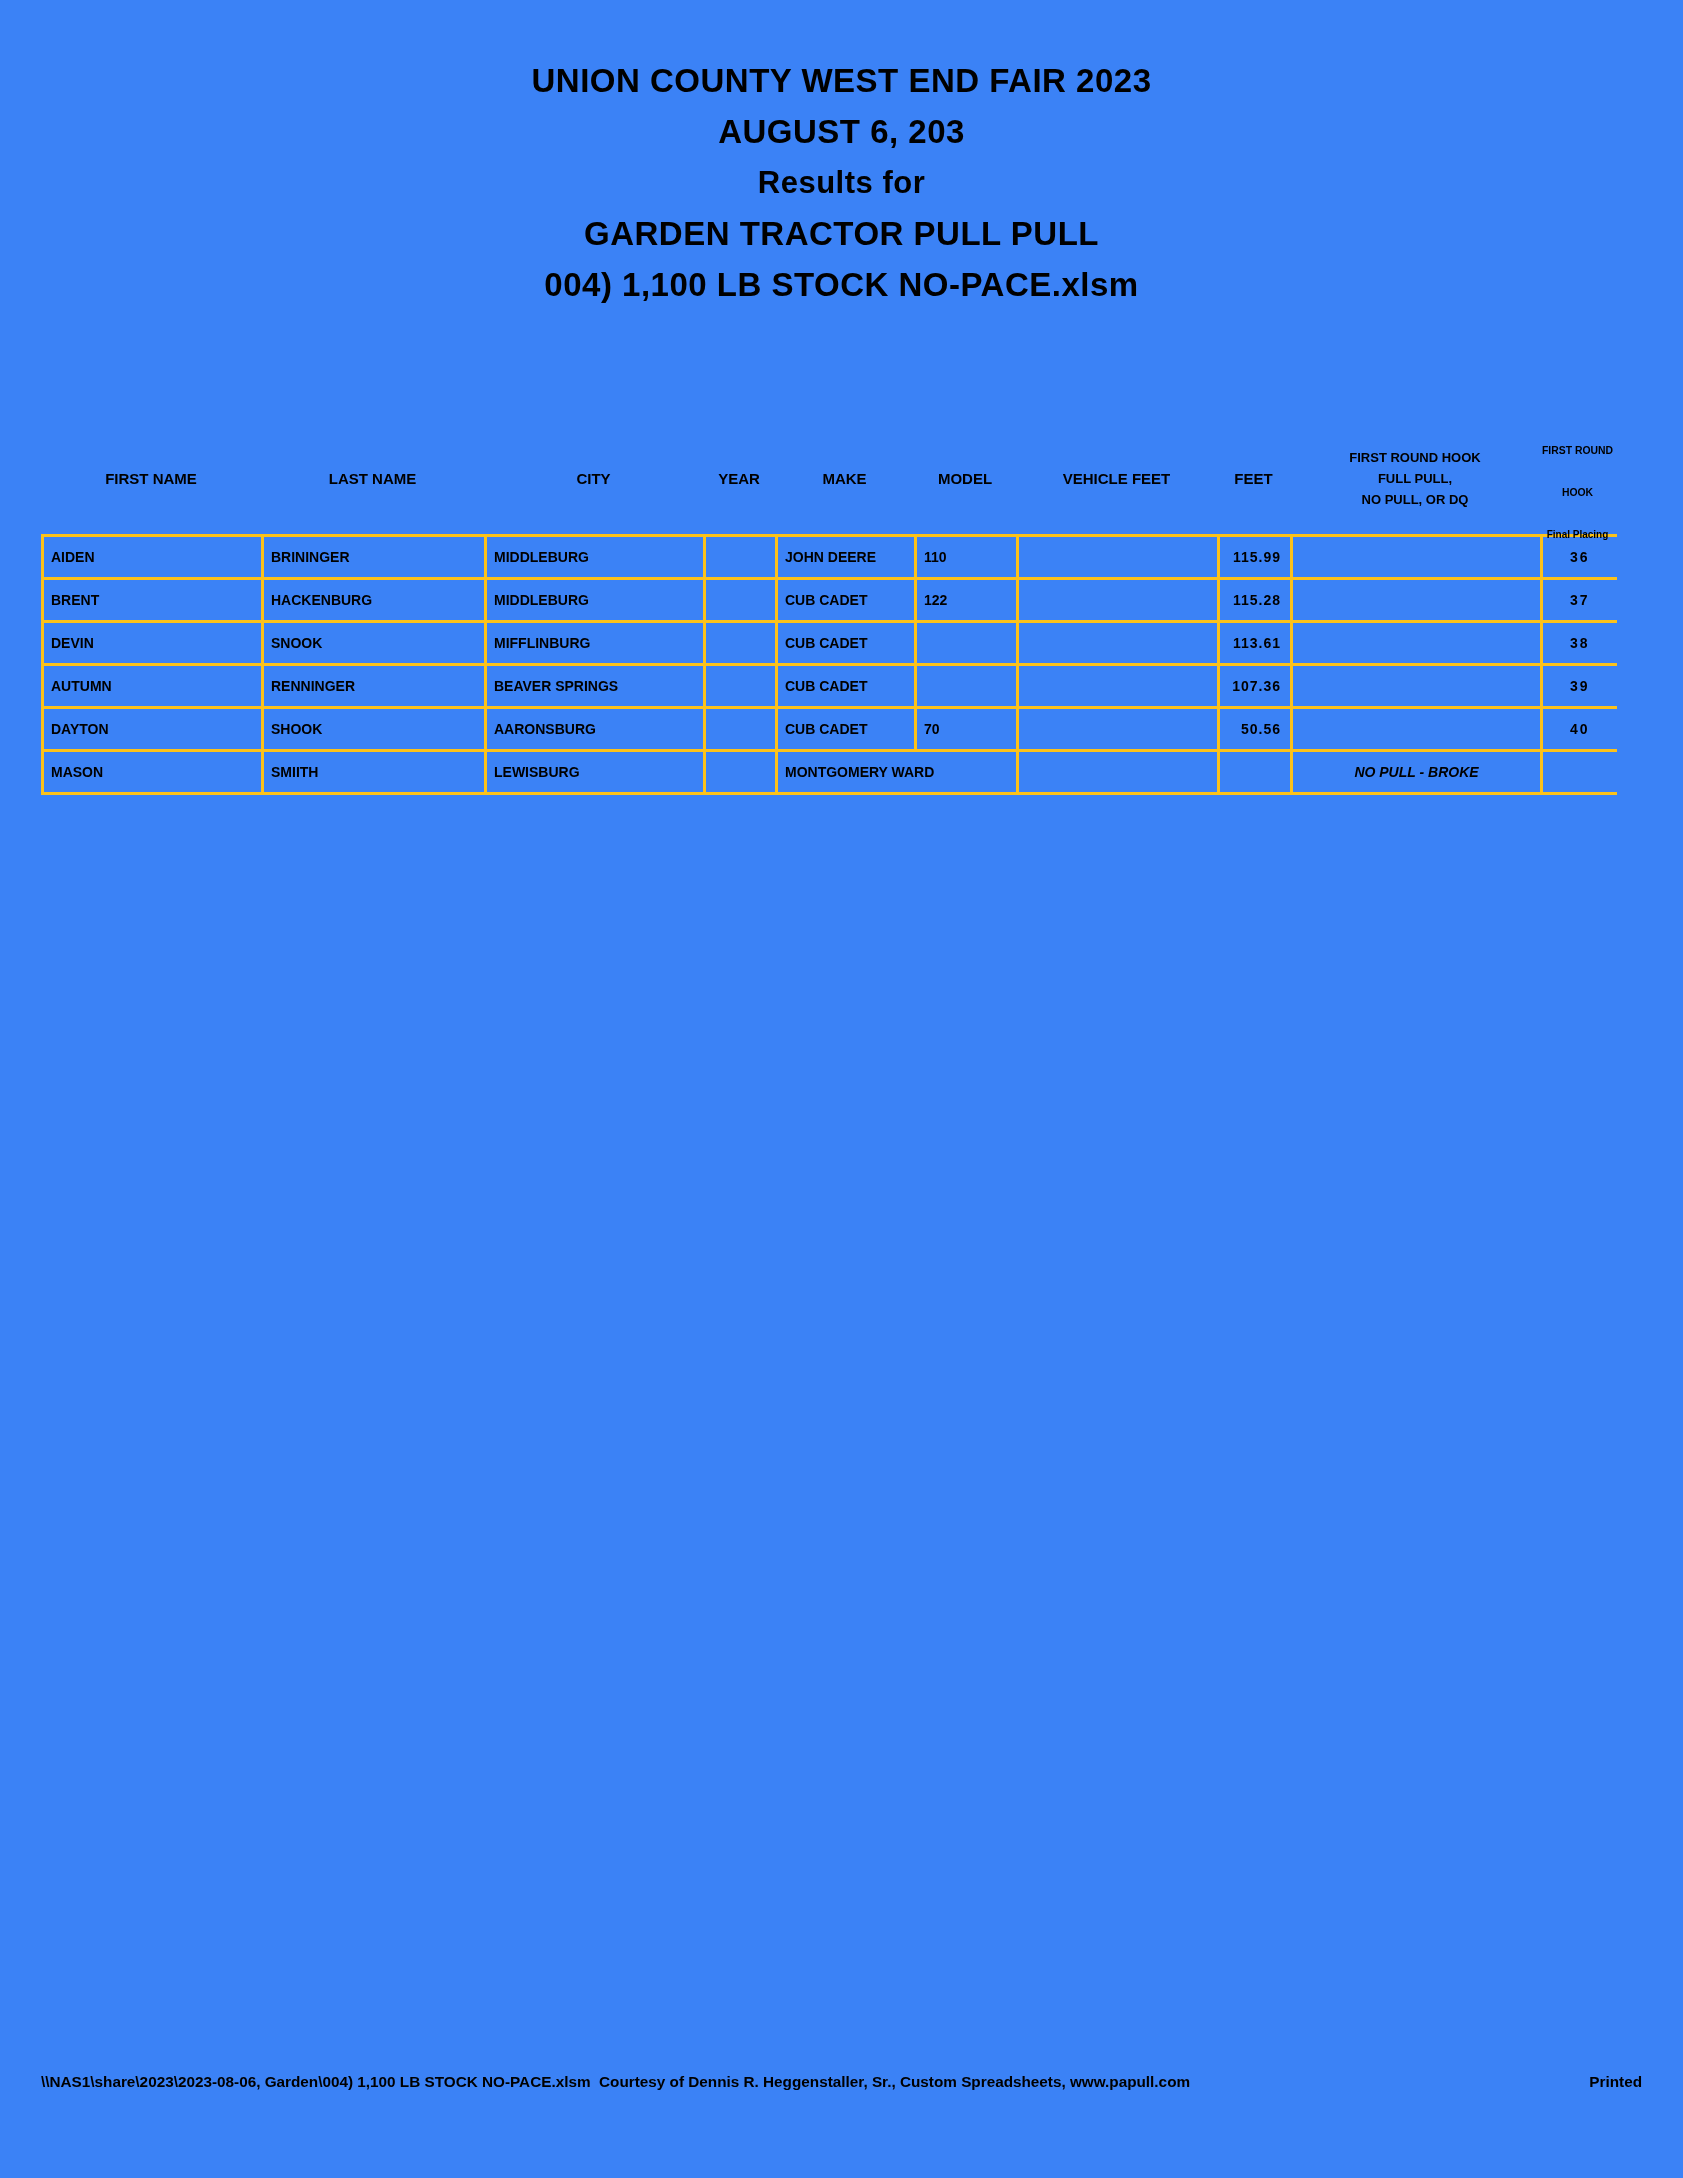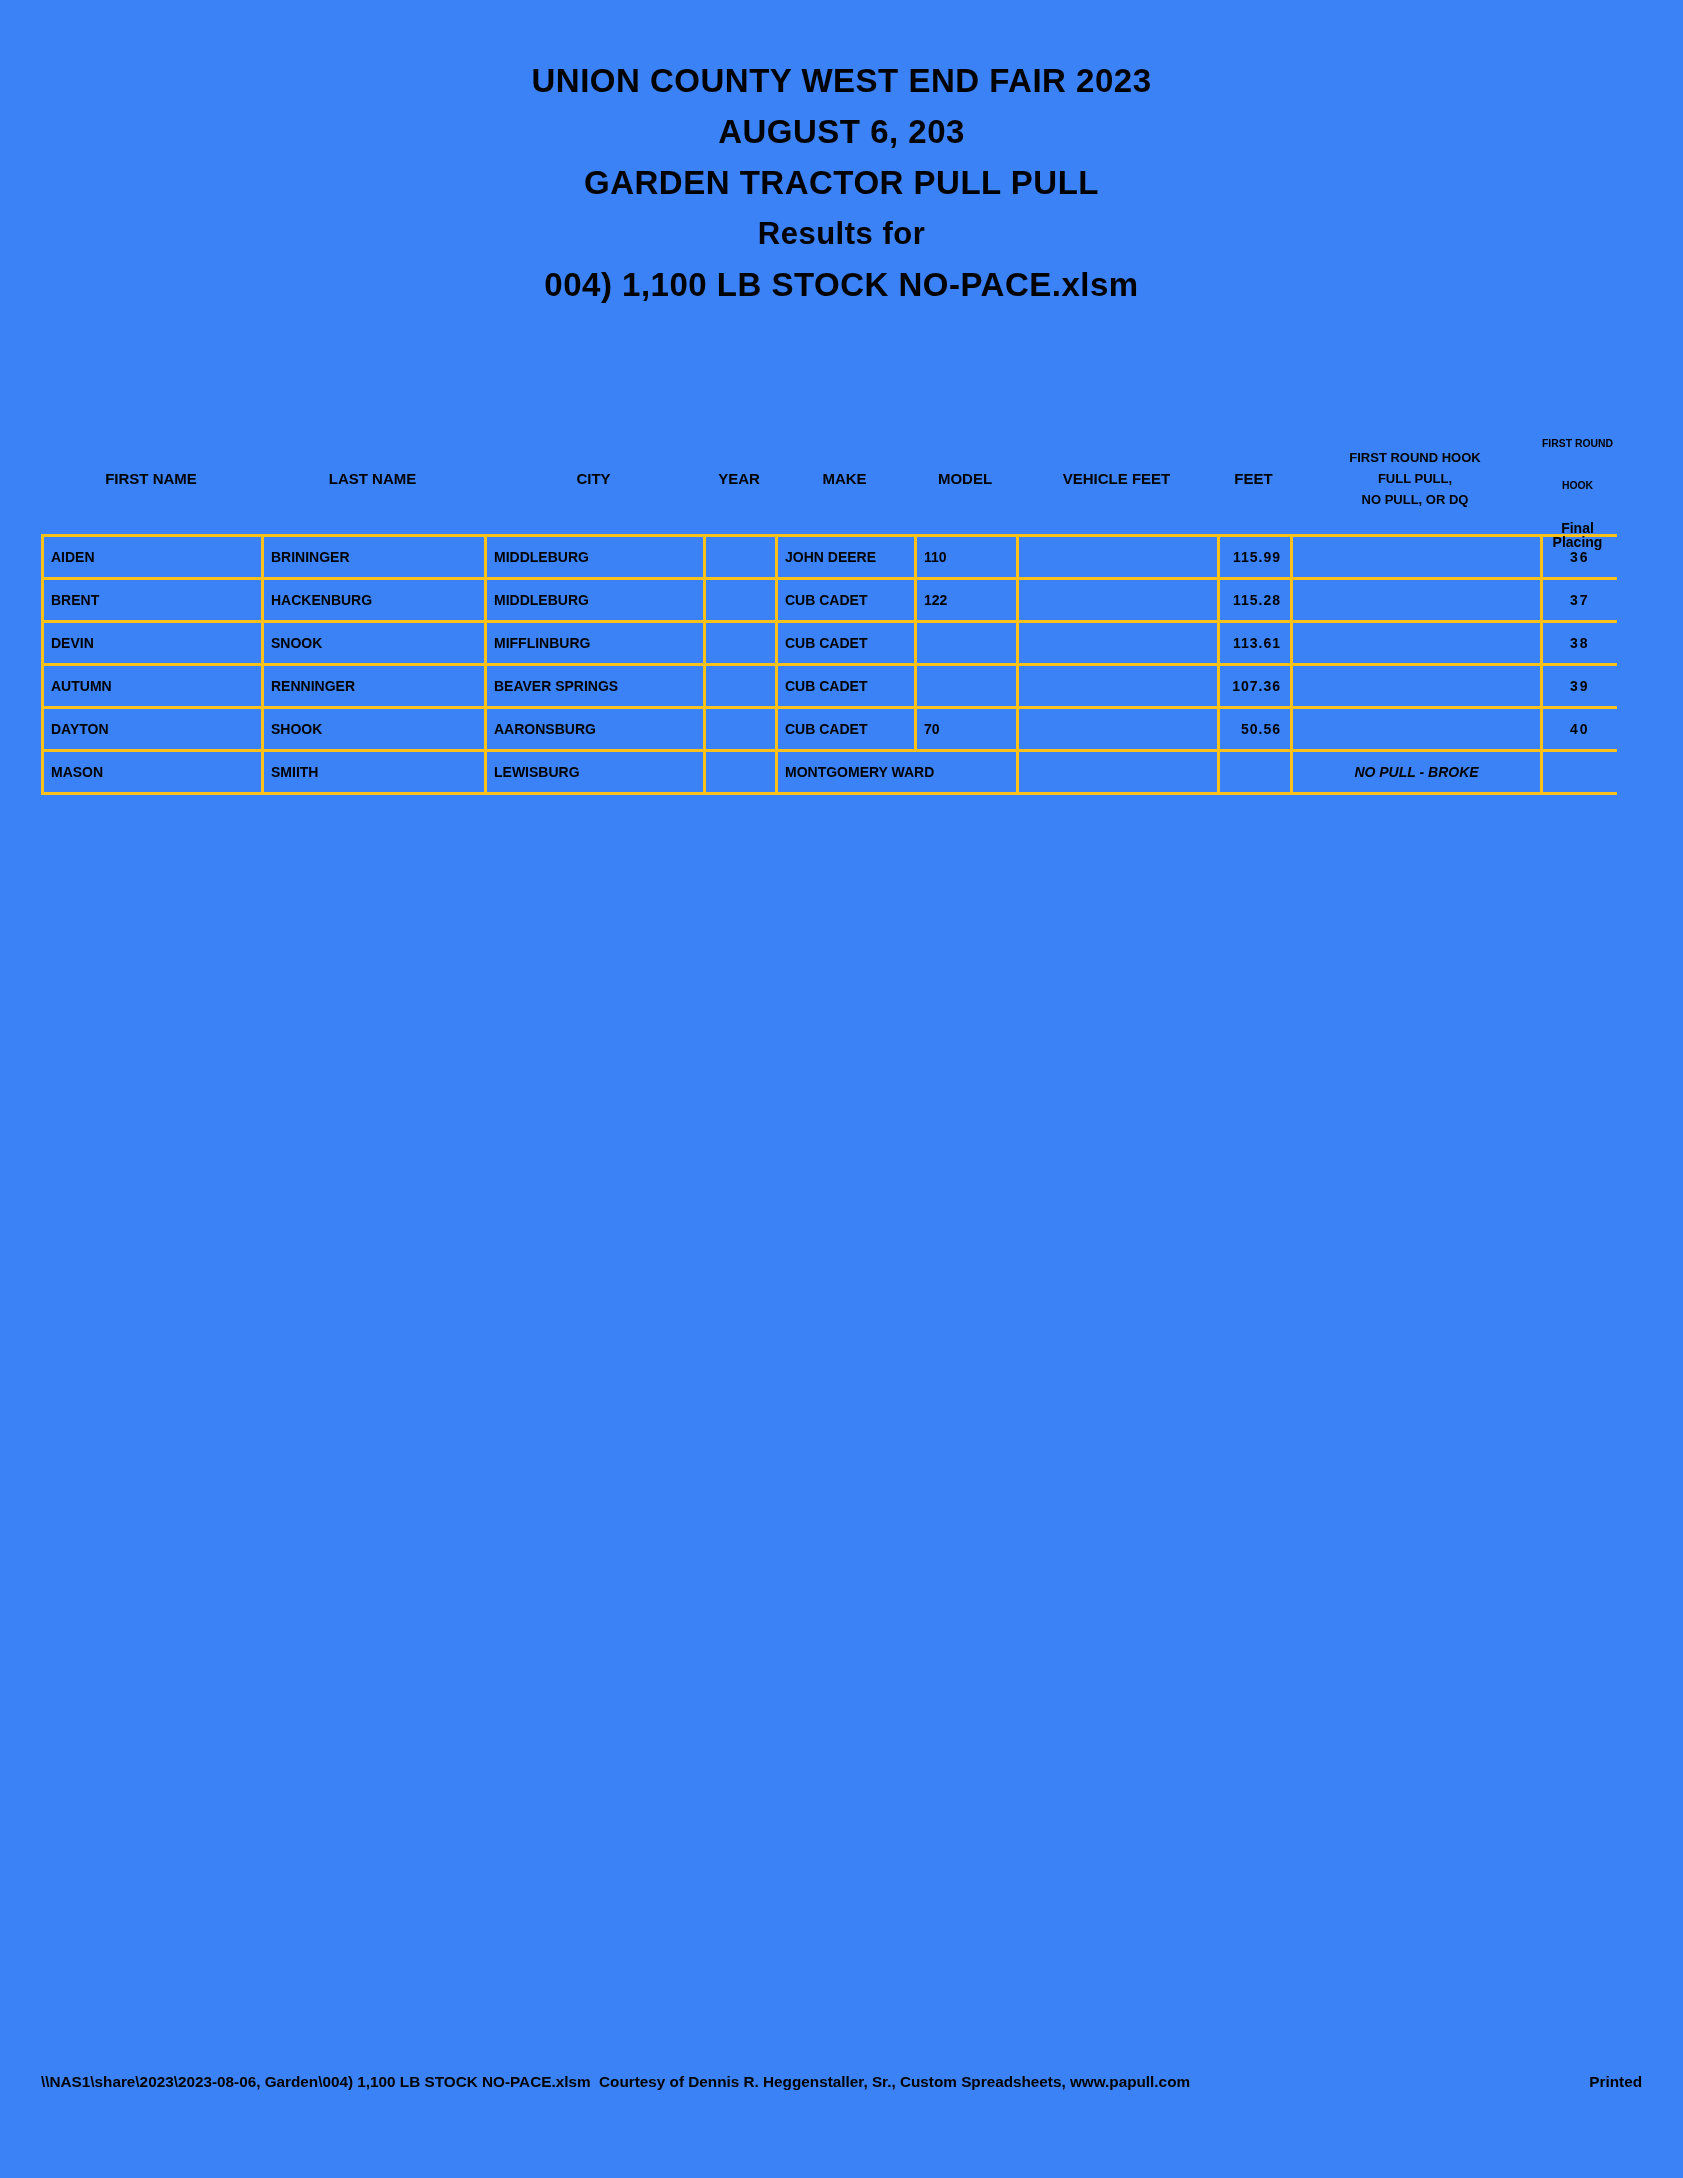--- a/index.html
+++ b/index.html
@@ -36,21 +36,21 @@
   }
   .hcell {
     box-sizing: border-box;
     text-align: center;
     font-size: 15px;
     line-height: 18px;
     flex: 0 0 auto;
   }
   .hcell-mid .hline { font-size: 13px; line-height: 21px; }
   .hcell-small .hline { font-size: 10.4px; line-height: 14px; margin-top: 28px; }
-  .hcell-small .hline:last-child { font-size: 14px; }
+  .hcell-small .hline:last-child { font-size: 10px; }
 
   table.results {
     border-collapse: collapse;
     table-layout: fixed;
     width: 1574px;
     margin-top: 20px;
   }
   table.results td {
     border: 3px solid #FCC21B;
     height: 40px;
@@ -84,22 +84,22 @@
   .footer-line2 { margin-top: 7px; }
 </style>
 </head>
 <body>
 
 <div class="page">
 
   <header class="titles">
     <div class="title t-main">UNION COUNTY WEST END FAIR 2023</div>
     <div class="title t-main">AUGUST 6, 203</div>
+    <div class="title t-sub">Results for</div>
     <div class="title t-main">GARDEN TRACTOR PULL PULL</div>
-    <div class="title t-sub">Results for</div>
     <div class="title t-main">004) 1,100 LB STOCK NO-PACE.xlsm</div>
   </header>
 
   <section class="sheet">
     <div class="col-headers" id="col-headers">
         <div class="hcell" style="width: 220px;">
           <div class="hline">FIRST NAME</div>
         </div>
         <div class="hcell" style="width: 223px;">
           <div class="hline">LAST NAME</div>

